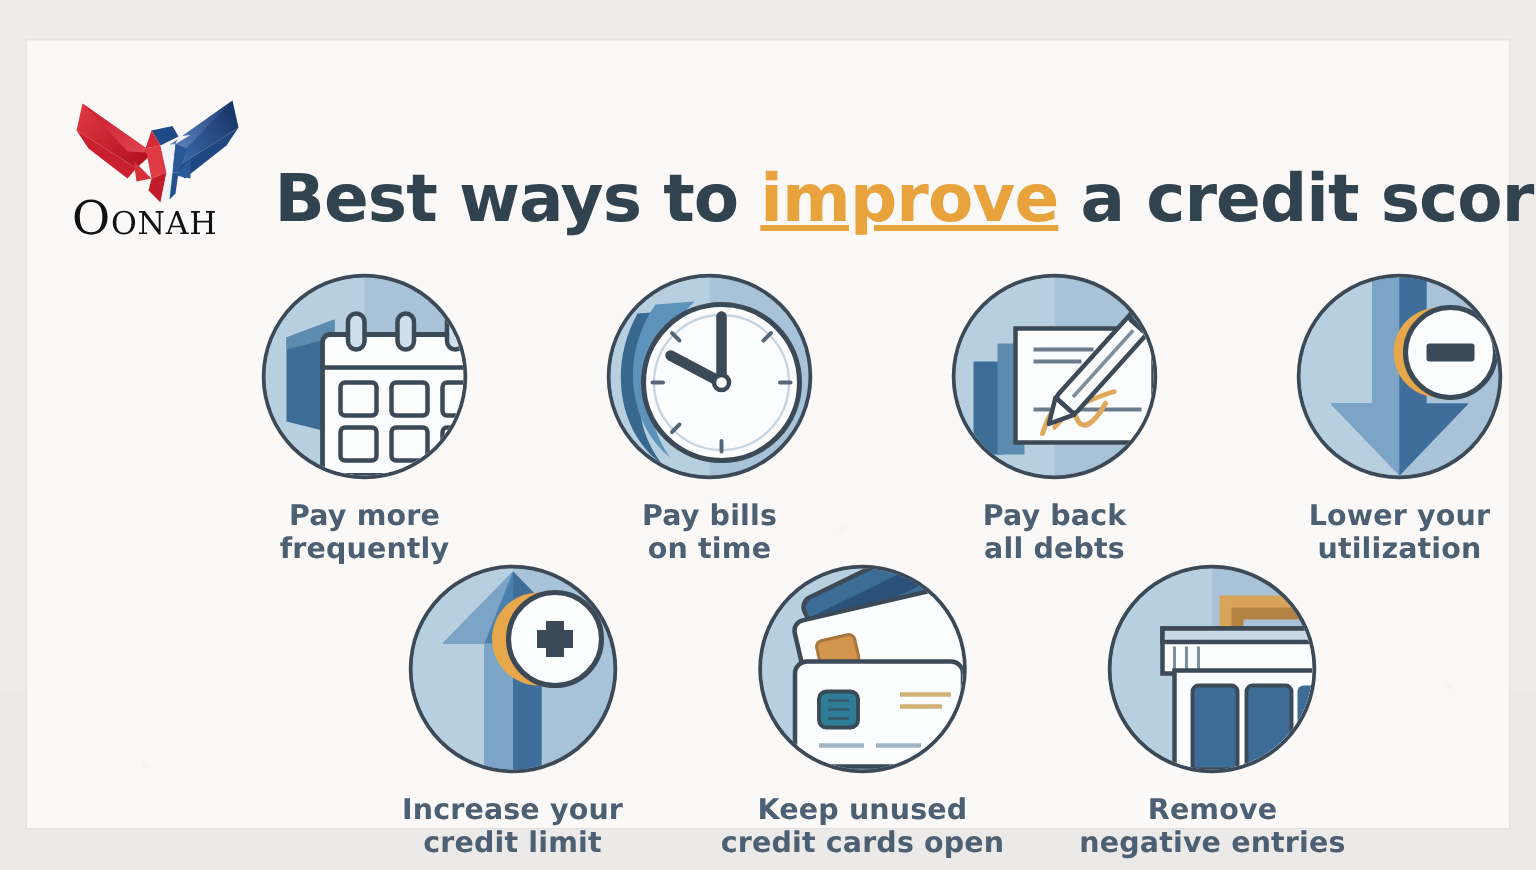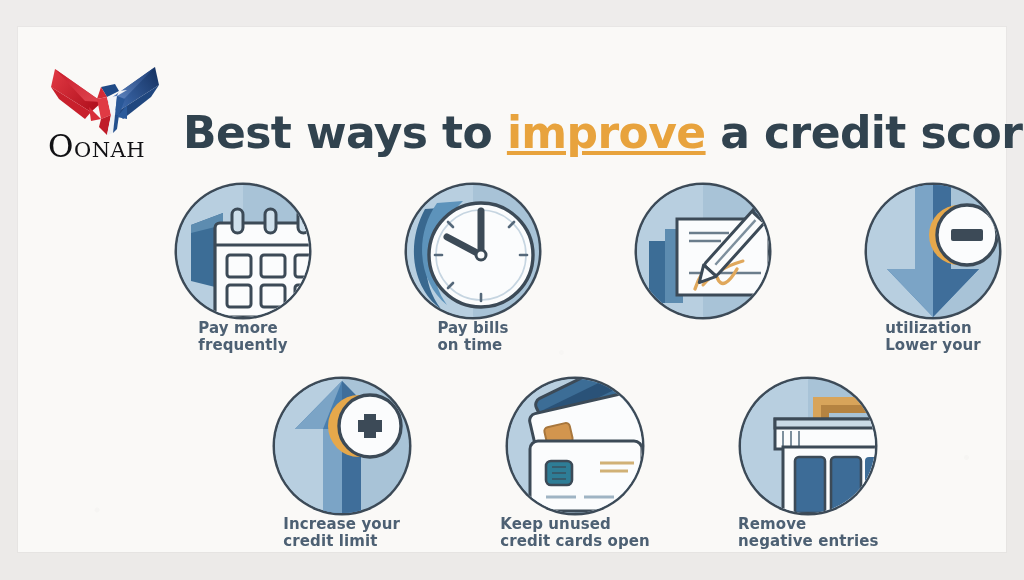--- a/index.html
+++ b/index.html
@@ -57,22 +57,22 @@
     width:230px;display:flex;flex-direction:column;align-items:center;
   }
   .row2 .item{width:235px;}
   .circle{
     width:134px;height:134px;border-radius:50%;
     background:#a8c3d7;position:relative;overflow:hidden;
     box-shadow:0 0 0 2.5px #3c4a57;
   }
   .row1 .circle{width:132px;height:132px;}
   .label{
-    margin-top:3px;text-align:left;
-    font-size:15px;font-weight:bold;line-height:1.16;
+    margin-top:16px;text-align:center;
+    font-size:19px;font-weight:bold;line-height:1.16;
     color:#4d6073;letter-spacing:0.1px;
   }
   .circle svg{position:absolute;left:0;top:0;}
 </style>
 </head>
 <body>
 
 <div class="canvas">
   <div class="panel">
 
@@ -204,37 +204,41 @@
             <path d="M58 104 C66 80 76 78 80 92 C84 104 92 98 100 84" fill="none" stroke="#e0a85c" stroke-width="3.4" stroke-linecap="round"></path>
             <path d="M66 100 C78 86 92 80 106 76" fill="none" stroke="#e0a85c" stroke-width="3" stroke-linecap="round"></path>
             <g transform="rotate(42 90 66)">
               <rect x="82" y="6" width="17" height="86" rx="3" fill="#fbfcfd" stroke="#3c4a57" stroke-width="3"></rect>
               <rect x="82" y="6" width="17" height="14" rx="3" fill="#45607a" stroke="#3c4a57" stroke-width="3"></rect>
               <line x1="90.5" y1="24" x2="90.5" y2="84" stroke="#7d8f9d" stroke-width="2.4"></line>
               <polygon points="82,92 99,92 90.5,108" fill="#fbfcfd" stroke="#3c4a57" stroke-width="3" stroke-linejoin="round"></polygon>
             </g>
           </svg>
         </div>
+        <div class="label">
+          <div>Pay back</div>
+          <div>all debts</div>
+        </div>
       </div>
 
       <div class="item">
         <div class="circle">
           <svg width="132" height="132" viewBox="0 0 132 132">
             <path d="M0 66 A66 66 0 0 1 66 0 L66 132 A66 66 0 0 1 0 66 Z" fill="#b8cfe0"></path>
             <polygon points="48,0 84,0 84,84 112,84 66,132 20,84 48,84" fill="#4a7fae"></polygon>
             <polygon points="48,0 66,0 66,132 20,84 48,84" fill="#7ba4c6"></polygon>
             <polygon points="66,132 112,84 84,84 84,0 66,0" fill="#3f6e9a"></polygon>
             <circle cx="92" cy="50" r="30" fill="#e6a84b"></circle>
             <circle cx="100" cy="50" r="30" fill="#fbfcfd" stroke="#3c4a57" stroke-width="3.4"></circle>
             <rect x="84" y="44" width="32" height="12" rx="2" fill="#3c4a57"></rect>
           </svg>
         </div>
         <div class="label">
+          <div>Lower your</div>
           <div>utilization</div>
-          <div>Lower your</div>
         </div>
       </div>
     </div>
 
     <div class="row row2">
 
       <div class="item">
         <div class="circle">
           <svg width="134" height="134" viewBox="0 0 134 134">
             <path d="M0 67 A67 67 0 0 1 67 0 L67 134 A67 67 0 0 1 0 67 Z" fill="#b8cfe0"></path>

